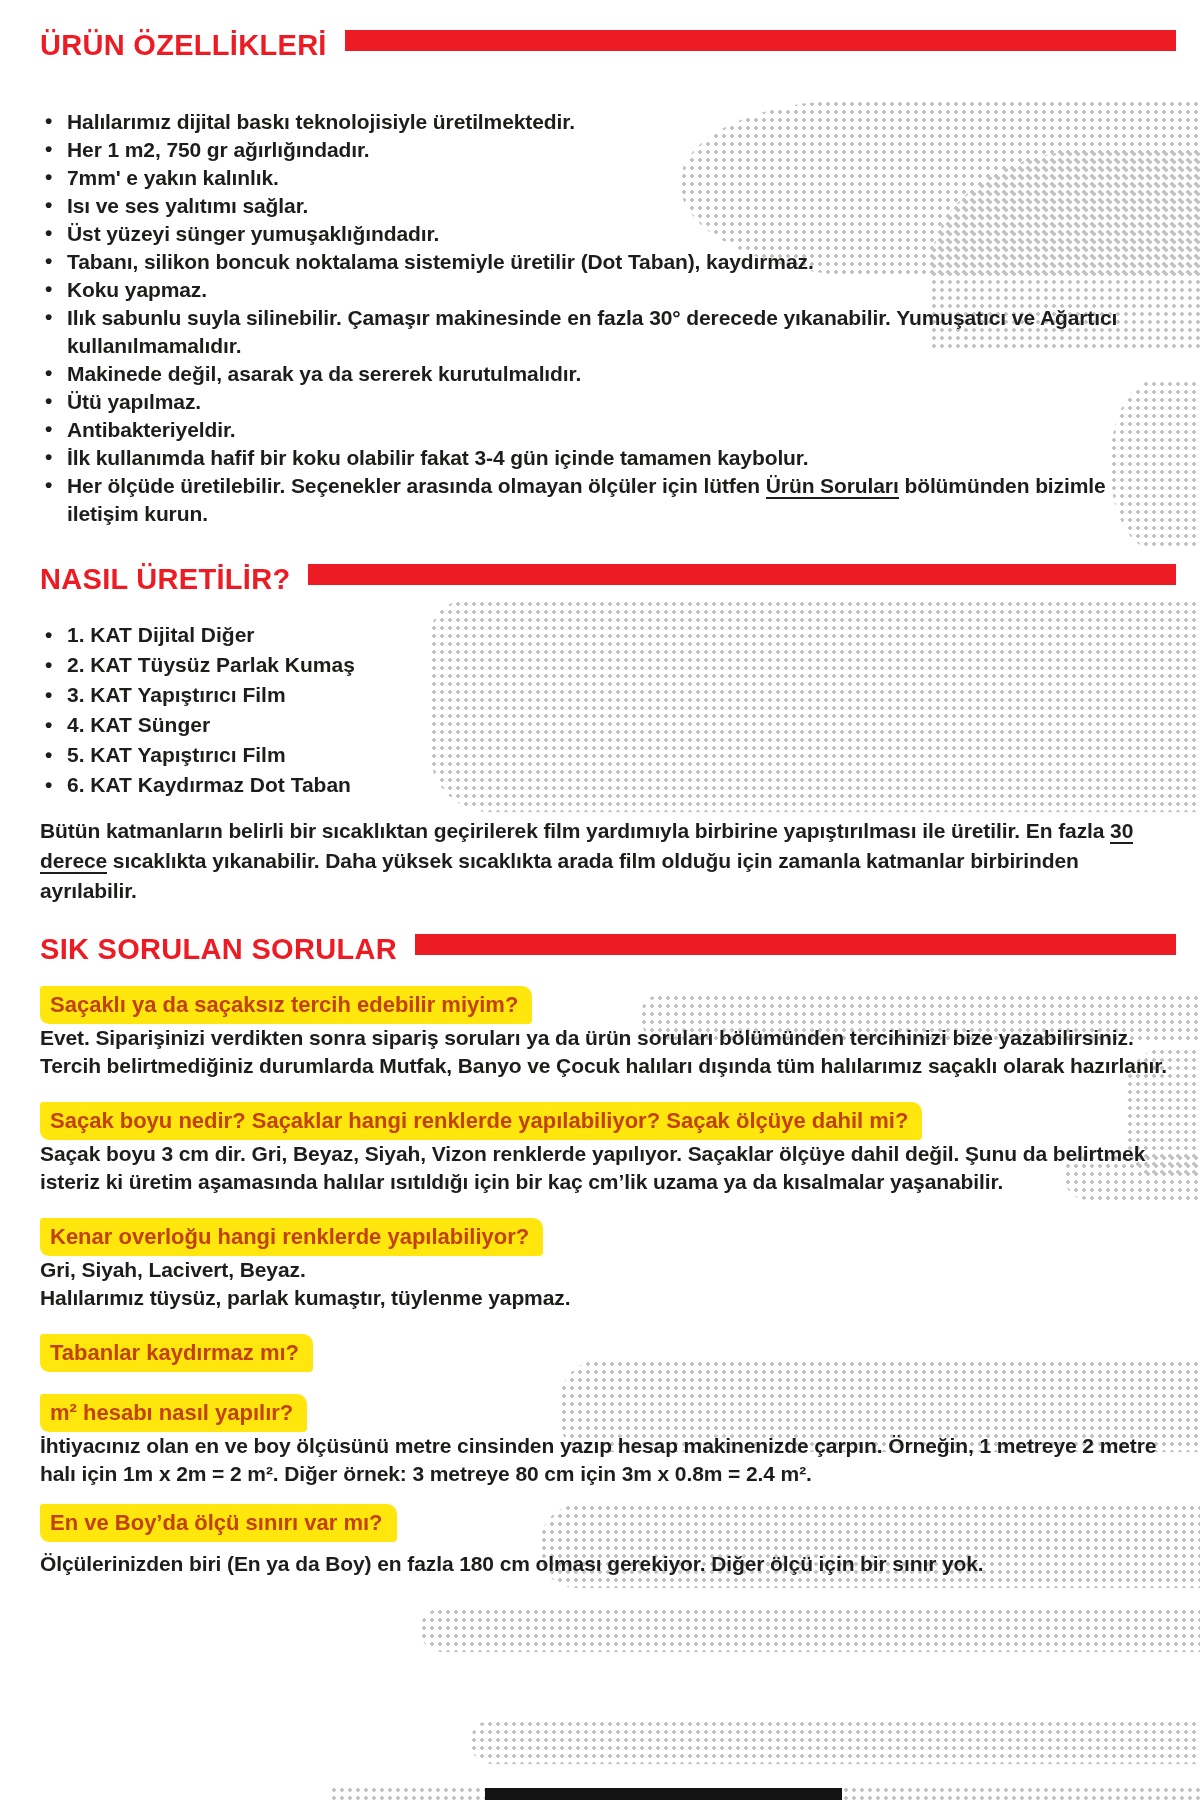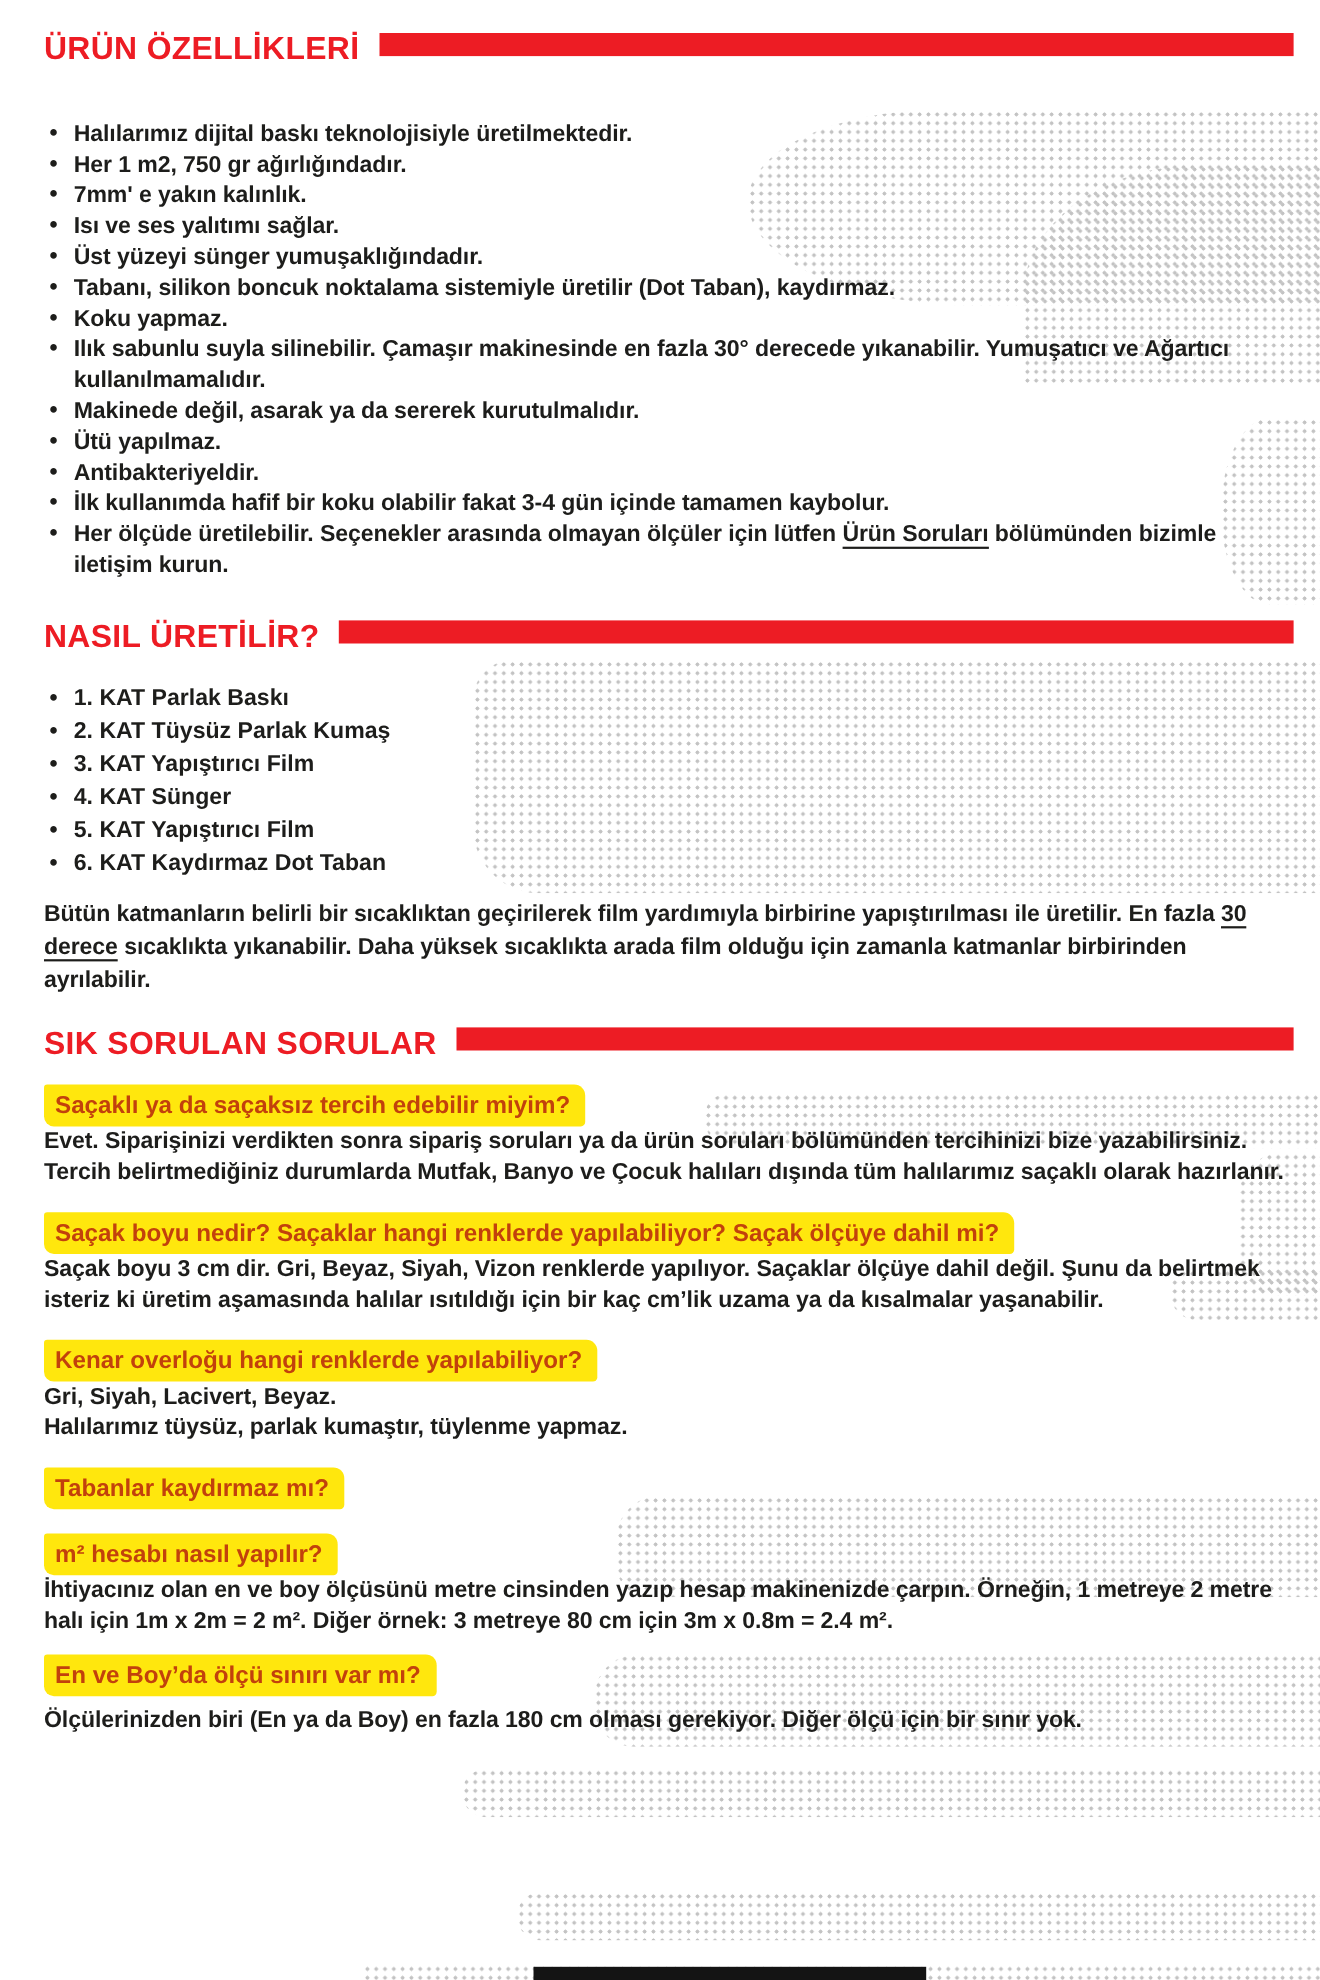--- a/index.html
+++ b/index.html
@@ -87,21 +87,21 @@
       </li>
     </ul>
   </section>
 
   <section id="production">
     <div class="sec-head">
       <h2 class="sec-title">NASIL ÜRETİLİR?</h2>
       <div class="sec-bar"></div>
     </div>
     <ul class="layers">
-      <li><b>1. KAT</b><span> Parlak Baskı</span></li>
+      <li><b>1. KAT</b><span> Dijital Diğer</span></li>
       <li><b>2. KAT</b><span> Tüysüz Parlak Kumaş</span></li>
       <li><b>3. KAT</b><span> Yapıştırıcı Film</span></li>
       <li><b>4. KAT</b><span> Sünger</span></li>
       <li><b>5. KAT</b><span> Yapıştırıcı Film</span></li>
       <li><b>6. KAT</b><span> Kaydırmaz Dot Taban</span></li>
     </ul>
     <p class="note">
       <span>Bütün katmanların belirli bir sıcaklıktan geçirilerek film yardımıyla birbirine yapıştırılması ile üretilir. En fazla </span><span class="u2">30 derece</span><span> sıcaklıkta yıkanabilir. Daha yüksek sıcaklıkta arada film olduğu için zamanla katmanlar birbirinden ayrılabilir.</span>
     </p>
   </section>

